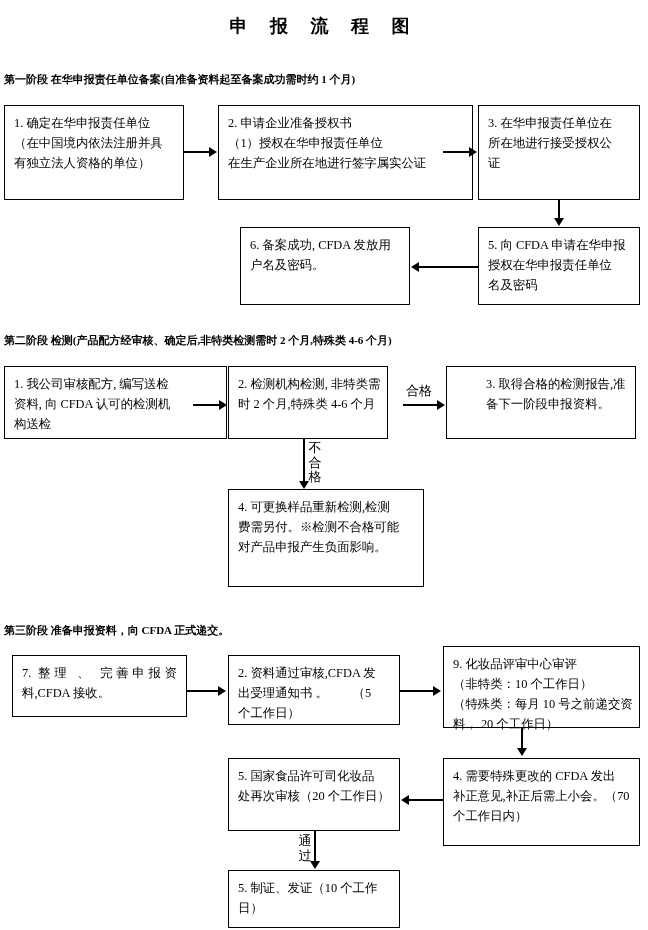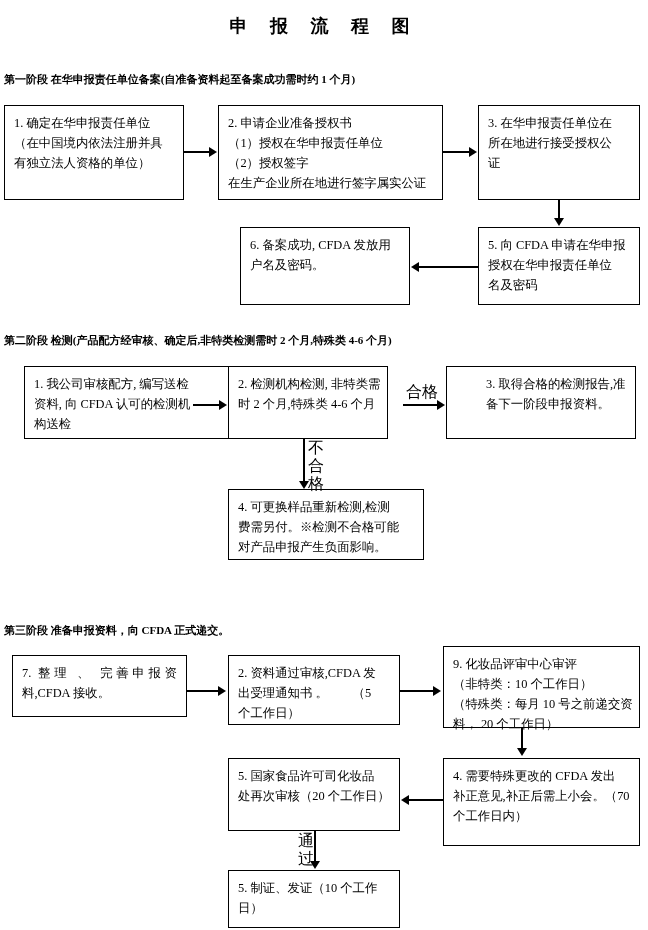--- a/index.html
+++ b/index.html
@@ -89,25 +89,25 @@
     position: absolute;
     width: 0; height: 0;
     border-left: 5.2px solid transparent;
     border-right: 5.2px solid transparent;
     border-top: 8.5px solid #000000;
   }
 
   
   .edge-label {
     position: absolute;
-    font-size: 16px;
+    font-size: 13px;
     line-height: 1.25;
     white-space: nowrap;
     background: transparent;
-    font-family: Liberation Mono, monospace;
+    font-family: Liberation Serif, serif;
   }
   .edge-label.vert {
     width: 14px;
     white-space: normal;
     word-break: break-all;
     text-align: center;
     line-height: 1.12;
   }
 </style>
 </head>
@@ -118,24 +118,23 @@
   <div class="doc-title">申 报 流 程 图</div>
 
   <div class="stage-heading" style="top:72px;">第一阶段  在华申报责任单位备案(自准备资料起至备案成功需时约 1 个月)</div>
 
   <div class="node" style="left:4px; top:105px; width:180px; height:95px;">
     <span class="ln">1. 确定在华申报责任单位</span>
     <span class="ln">（在中国境内依法注册并具</span>
     <span class="ln">有独立法人资格的单位）</span>
   </div>
 
-  <div class="node" style="left:218px; top:105px; width:225px; height:95px;">
+  <div class="node" style="left:218px; top:105px; width:255px; height:95px;">
     <span class="ln">2. 申请企业准备授权书</span>
     <span class="ln">（1）授权在华申报责任单位</span>
-    <span class="ln">（2）授权签字</span>
     <span class="ln">在生产企业所在地进行签字属实公证</span>
   </div>
 
   <div class="node" style="left:478px; top:105px; width:162px; height:95px;">
     <span class="ln">3. 在华申报责任单位在</span>
     <span class="ln">所在地进行接受授权公</span>
     <span class="ln">证</span>
   </div>
 
   <div class="node" style="left:478px; top:227px; width:162px; height:78px;">
@@ -156,37 +155,37 @@
   <div class="arrow-r" style="left:469px; top:146.5px;"></div>
 
   <div class="vline" style="left:558px; top:200px; height:19px;"></div>
   <div class="arrow-d" style="left:553.5px; top:218px;"></div>
 
   <div class="hline" style="left:419px; top:266px; width:59px;"></div>
   <div class="arrow-l" style="left:411px; top:261.5px;"></div>
 
   <div class="stage-heading" style="top:333px;">第二阶段  检测(产品配方经审核、确定后,非特类检测需时 2 个月,特殊类 4-6 个月)</div>
 
-  <div class="node" style="left:4px; top:366px; width:223px; height:73px;margin-left:20px;">
+  <div class="node" style="left:4px; top:366px; width:223px; height:73px;">
     <span class="ln">1. 我公司审核配方, 编写送检</span>
     <span class="ln">资料, 向 CFDA 认可的检测机</span>
     <span class="ln">构送检</span>
   </div>
 
   <div class="node" style="left:228px; top:366px; width:160px; height:73px;">
     <span class="ln">2. 检测机构检测, 非特类需</span>
     <span class="ln">时 2 个月,特殊类 4-6 个月</span>
   </div>
 
   <div class="node" style="left:446px; top:366px; width:190px; height:73px;padding-left:39px;">
     <span class="ln">3. 取得合格的检测报告,准</span>
     <span class="ln">备下一阶段申报资料。</span>
   </div>
 
-  <div class="node" style="left:228px; top:489px; width:196px; height:71px;">
+  <div class="node" style="left:228px; top:489px; width:196px; height:98px;">
     <span class="ln">4. 可更换样品重新检测,检测</span>
     <span class="ln">费需另付。※检测不合格可能</span>
     <span class="ln">对产品申报产生负面影响。</span>
   </div>
 
   <div class="hline" style="left:193px; top:404px; width:27px;"></div>
   <div class="arrow-r" style="left:219px; top:399.5px;"></div>
 
   <div class="hline" style="left:403px; top:404px; width:35px;"></div>
   <div class="arrow-r" style="left:437px; top:399.5px;"></div>

